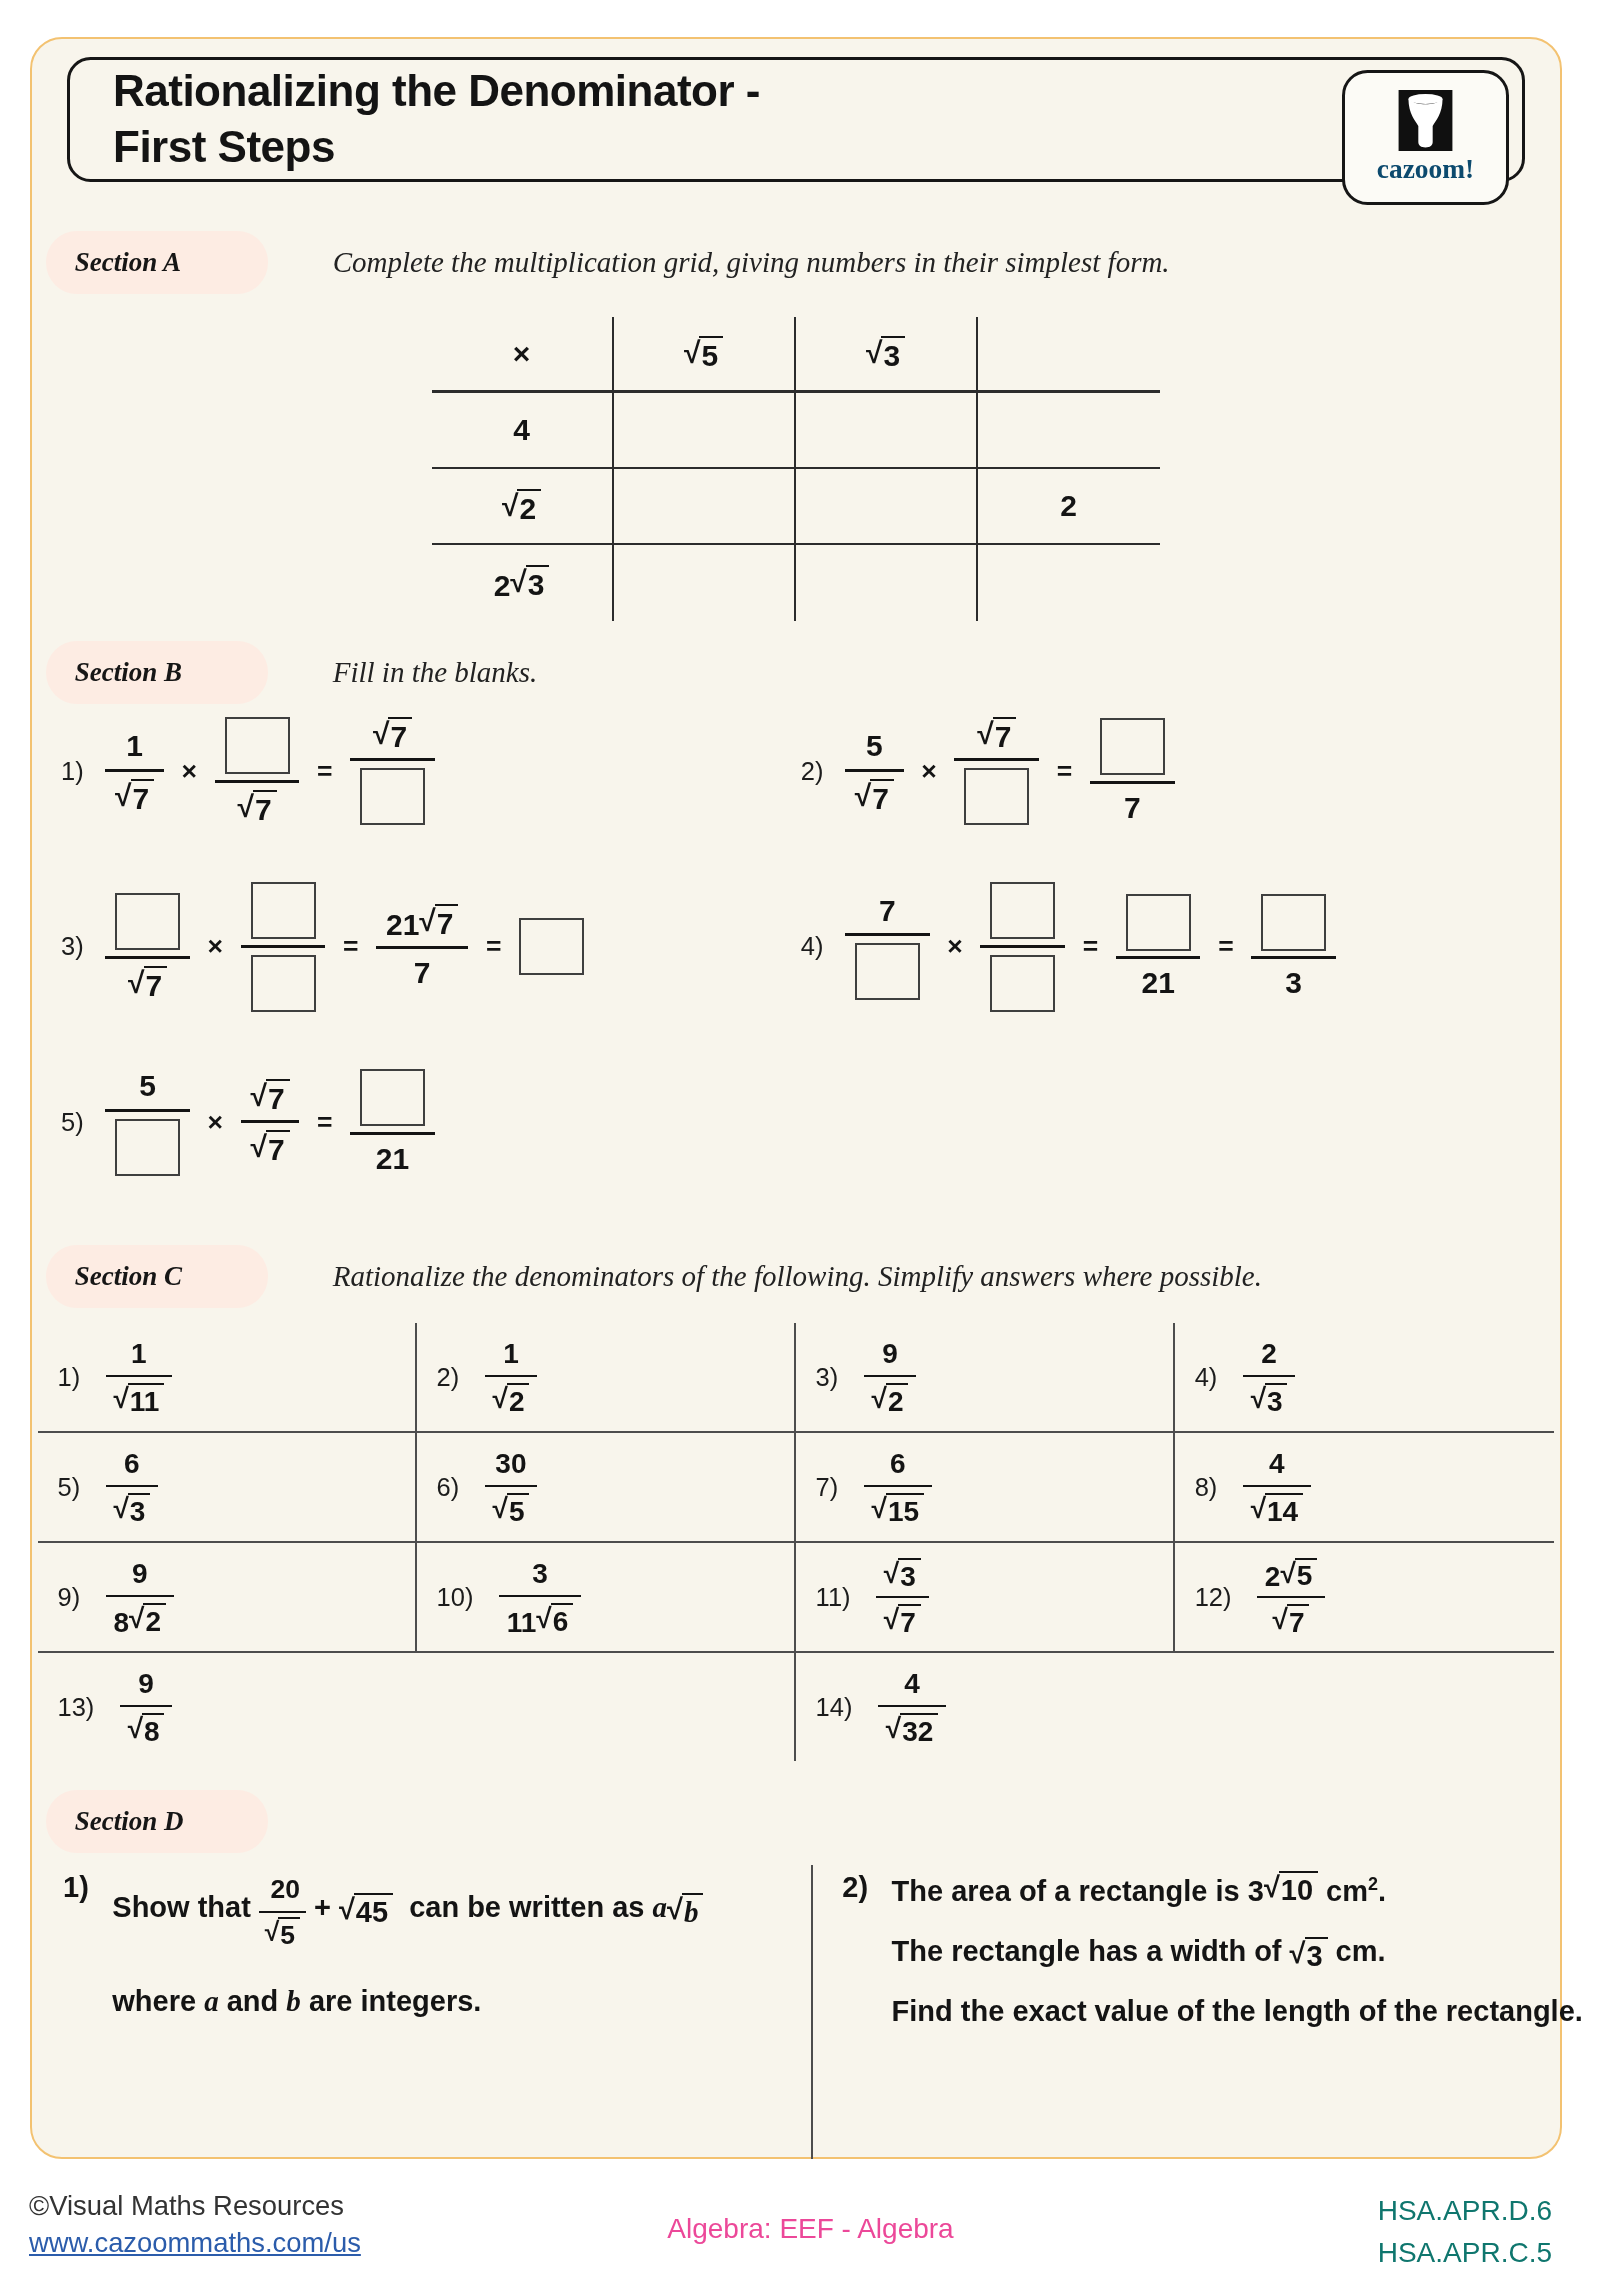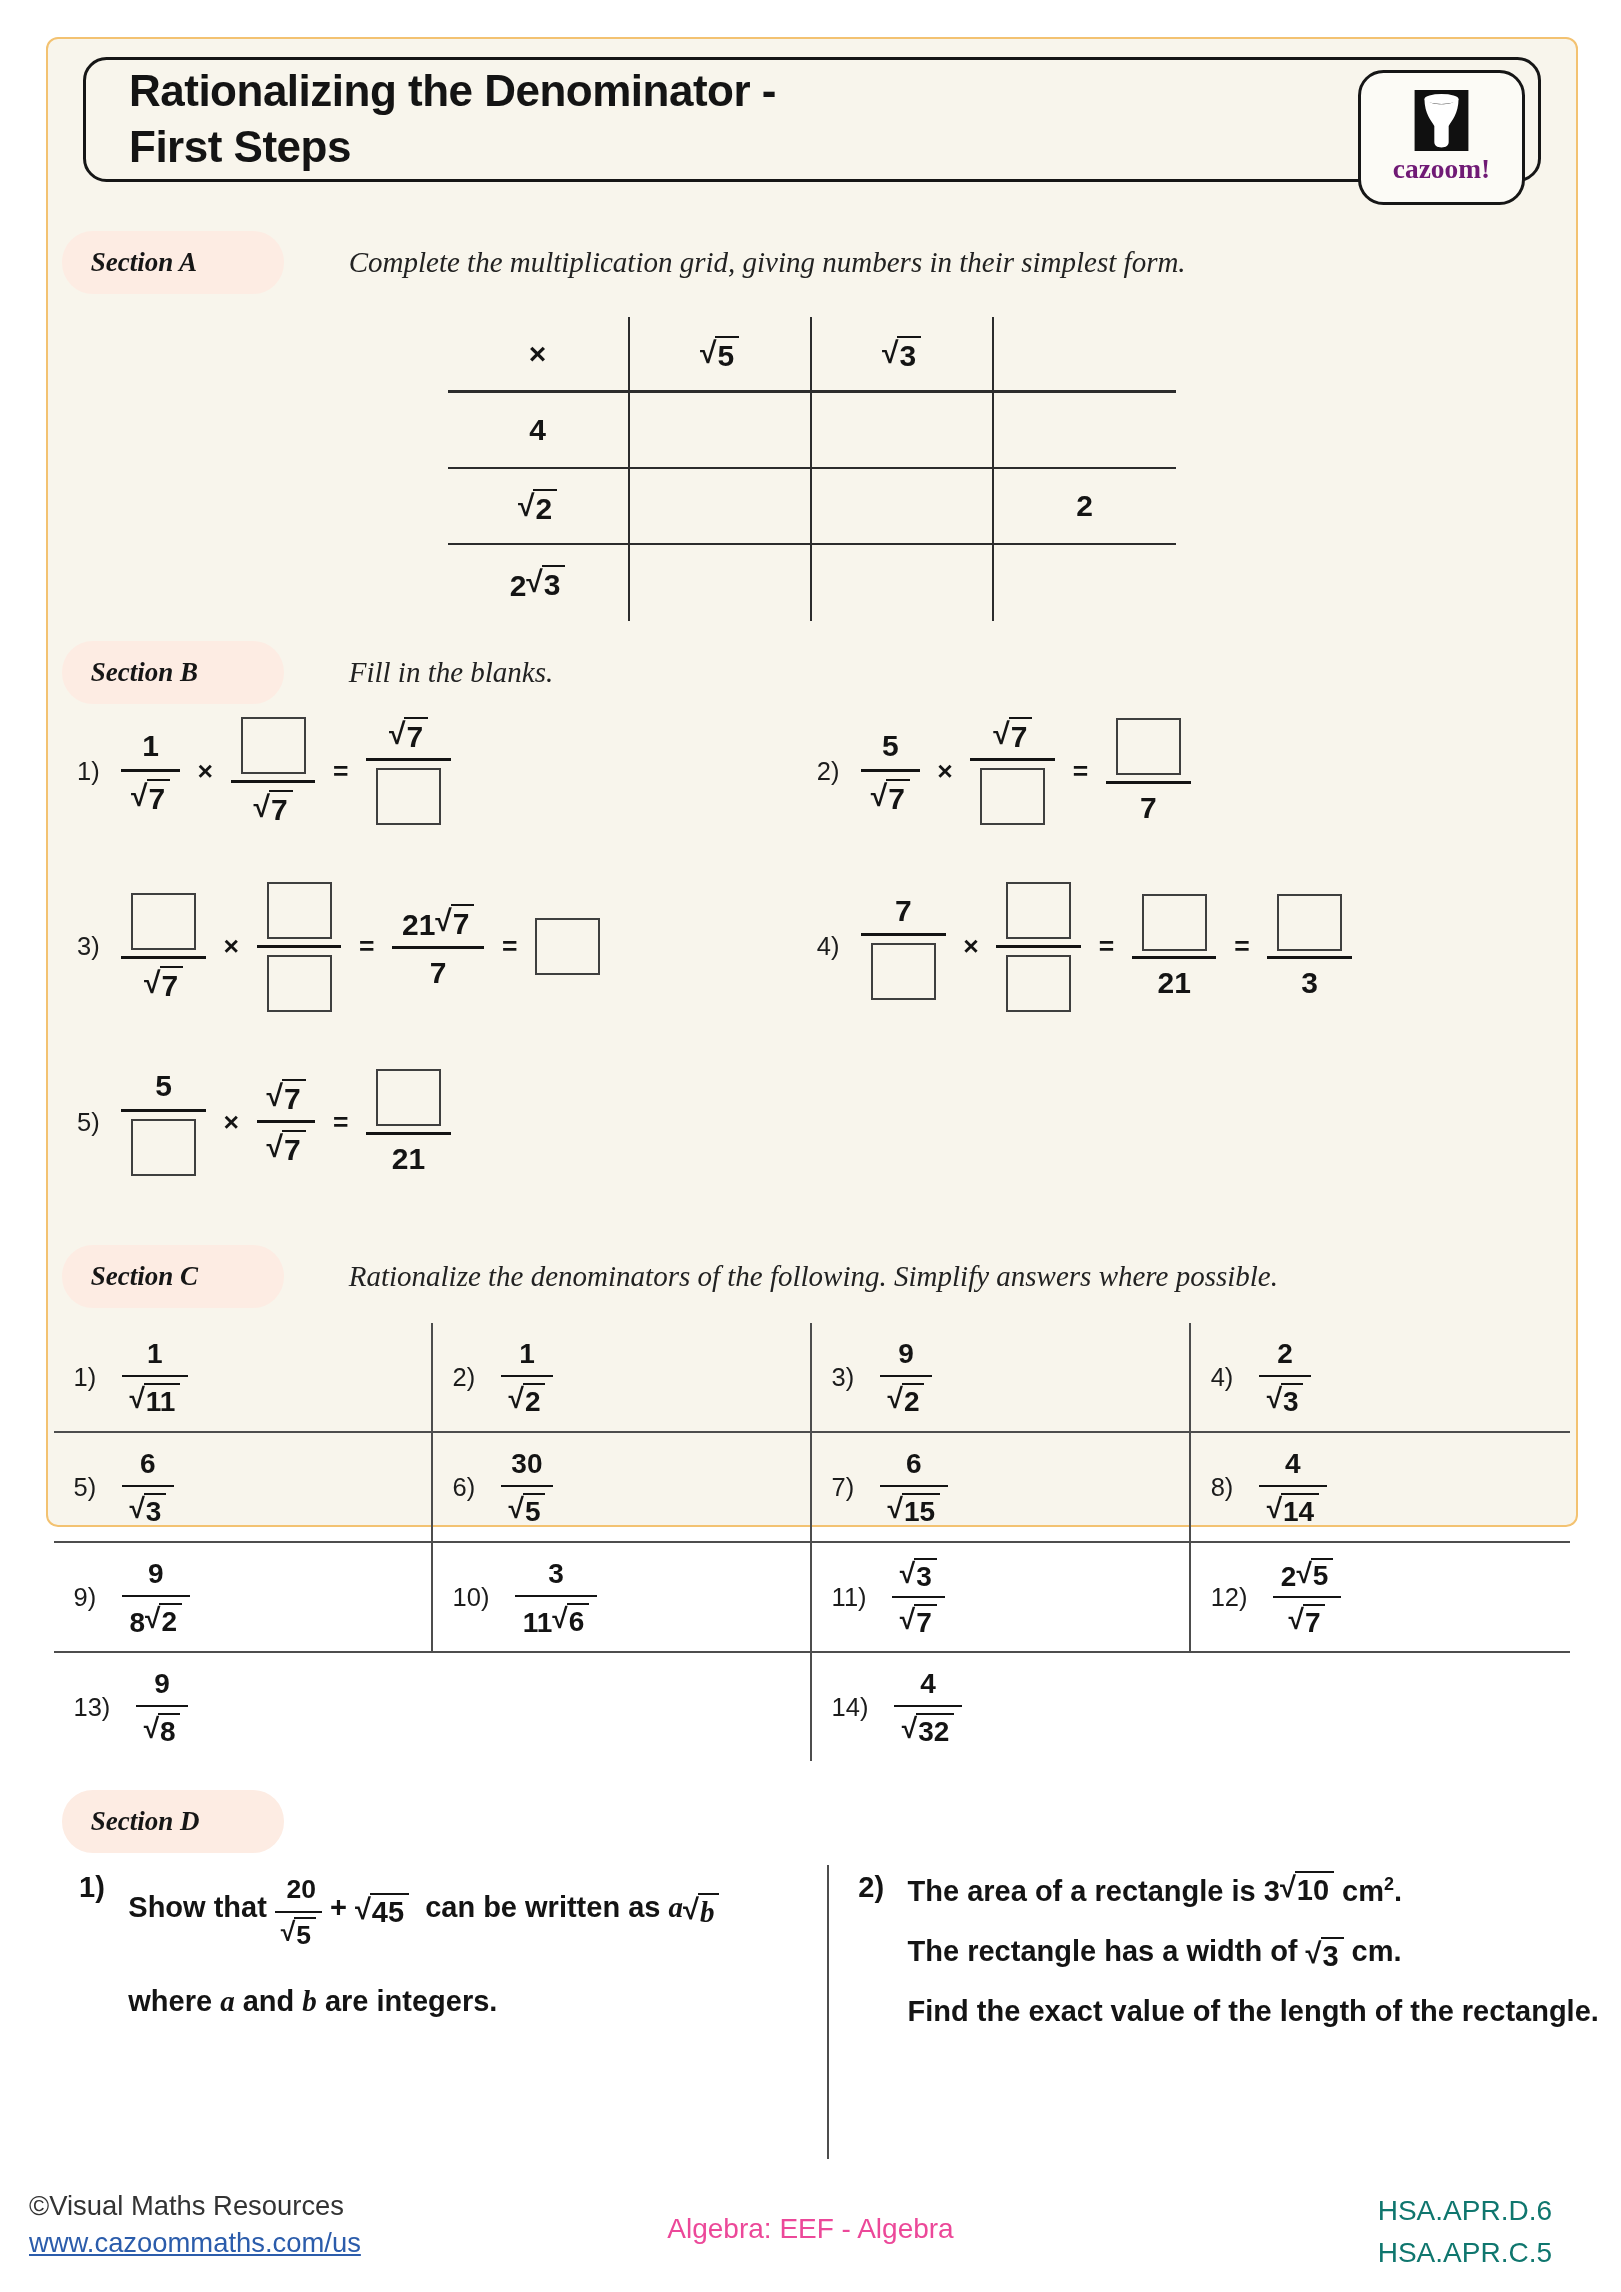--- a/index.html
+++ b/index.html
@@ -8,44 +8,44 @@
     width: 1621px; height: 2293px;
     background: #ffffff;
     font-family: "Liberation Sans", sans-serif;
     color: #1a1a1a;
     overflow: hidden;
   }
   .page { position: relative; width: 1621px; height: 2293px; }
 
   
   .sheet {
-    position: absolute; left: 46px; top: 37px;
-    width: 1532px; height: 1490px;
+    position: absolute; left: 30px; top: 37px;
+    width: 1532px; height: 2122px;
     background: #f8f5ec;
     border: 2.9px solid #f3c271;
-    border-radius: 12px;
+    border-radius: 32px;
   }
 
   
   .title-box {
     margin: 17.6px 35px 0 35px; height: 125px;
     border: 3.9px solid #161616; border-radius: 23.5px;
     background: #f8f5ec;
     display: flex; align-items: center; padding-left: 43px;
   }
   .title { font-size: 44px; font-weight: bold; color: #141414; line-height: 1.28; letter-spacing: -0.5px; }
 
   .logo {
     position: absolute; top: 31px; right: 51px;
     width: 167px; height: 135px;
     background: #fcfbf6; border: 3.9px solid #161616; border-radius: 25.5px;
     display: flex; flex-direction: column; align-items: center; justify-content: center;
   }
   .logo svg { width: 57px; height: 61px; display: block; }
-  .logo-text { font-family: "Liberation Serif", serif; font-weight: bold; font-size: 27.4px; color: #701a75; margin-top: 2.9px; }
+  .logo-text { font-family: "Liberation Serif", serif; font-weight: bold; font-size: 27.4px; color: #0c4a6e; margin-top: 2.9px; }
 
   
   .section-head { display: flex; align-items: center; margin: 49px 0 0 13.7px; }
   .section-head.tight { margin-top: 19.6px; }
   .pill {
     background: #fdece3; border-radius: 31px; height: 63px; min-width: 222px;
     padding: 0 29px; display: inline-flex; align-items: center;
     font-family: "Liberation Serif", serif; font-style: italic; font-weight: bold;
     font-size: 27px; color: #161616;
   }

